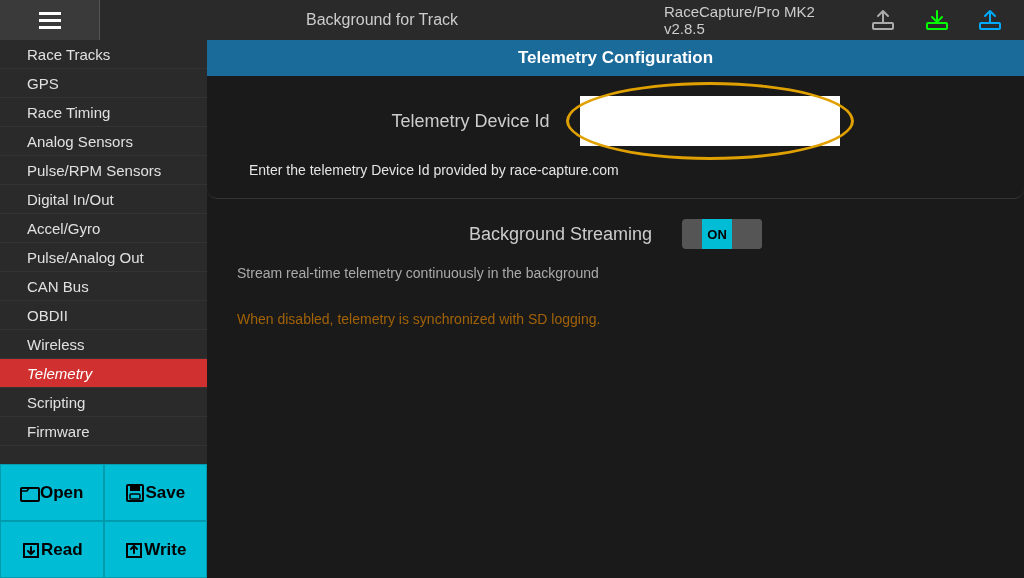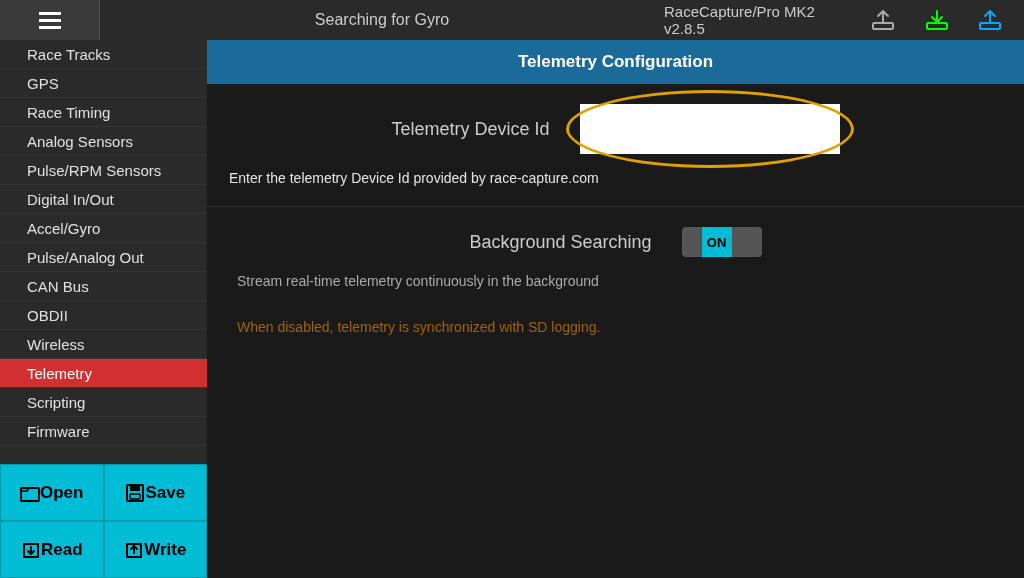--- a/index.html
+++ b/index.html
@@ -98,20 +98,21 @@
       align-items: center;
       padding-left: 27px;
       font-size: 15px;
       color: #e0e0e0;
       cursor: pointer;
       border-bottom: 1px solid #333;
     }
     .sidebar-item.active {
       background: #d03030;
       color: #fff;
+      font-style: italic;
     }
     .sidebar-bottom {
       display: flex;
       flex-direction: column;
       gap: 0;
     }
     .btn-row {
       display: flex;
     }
     .action-btn {
@@ -131,34 +132,35 @@
     
     .content {
       flex: 1;
       background: #1a1a1a;
       display: flex;
       flex-direction: column;
       overflow: hidden;
     }
     .content-header {
       background: #1a6a9a;
-      height: 44px;
+      height: 36px;
       display: flex;
       align-items: center;
       justify-content: center;
       font-size: 17px;
       font-weight: bold;
       color: #fff;
       flex-shrink: 0;
     }
 
     
     .section {
-      padding: 20px 22px;
+      padding: 20px 42px;
       border-bottom: 1px solid #333;
+      border-radius: 10px;
     }
     .device-id-row {
       display: flex;
       align-items: center;
       justify-content: center;
       gap: 30px;
       margin-bottom: 16px;
     }
     .device-id-label {
       font-size: 18px;
@@ -254,21 +256,21 @@
 <body>
 
 <div class="top-bar">
   <div class="menu-btn">
     <div class="menu-icon">
       <span></span>
         <span></span>
         <span></span>
     </div>
   </div>
-  <div class="top-center">Searching for Gyro</div>
+  <div class="top-center">Background for Track</div>
   <div class="top-right">
     <span class="top-right-label">RaceCapture/Pro MK2 v2.8.5</span>
     <div class="top-icon-btn icon-upload">
       <svg width="22" height="22" viewBox="0 0 22 22" fill="none">
         <rect x="1" y="14" width="20" height="6" rx="1" stroke="#aaa" stroke-width="2"></rect>
         <path d="M11 2 L11 13 M6 7 L11 2 L16 7" stroke="#aaa" stroke-width="2" stroke-linecap="round" stroke-linejoin="round"></path>
       </svg>
     </div>
     <div class="top-icon-btn">
       <svg width="22" height="22" viewBox="0 0 22 22" fill="none">
@@ -349,21 +351,21 @@
         <span class="device-id-label">Telemetry Device Id</span>
         <div class="device-id-input-wrapper">
           <input class="device-id-input" type="text" value="" placeholder="" style="">
         </div>
       </div>
       <div class="section-hint">Enter the telemetry Device Id provided by race-capture.com</div>
     </div>
 
     <div class="section-streaming">
       <div class="streaming-row">
-        <span class="streaming-label">Background Searching</span>
+        <span class="streaming-label">Background Streaming</span>
         <div class="toggle-container">
           <div class="toggle-on">ON</div>
           <div class="toggle-off"></div>
         </div>
       </div>
       <div class="streaming-hint">Stream real-time telemetry continuously in the background</div>
     </div>
 
     <div class="streaming-sd-note">When disabled, telemetry is synchronized with SD logging.</div>
   </div>

